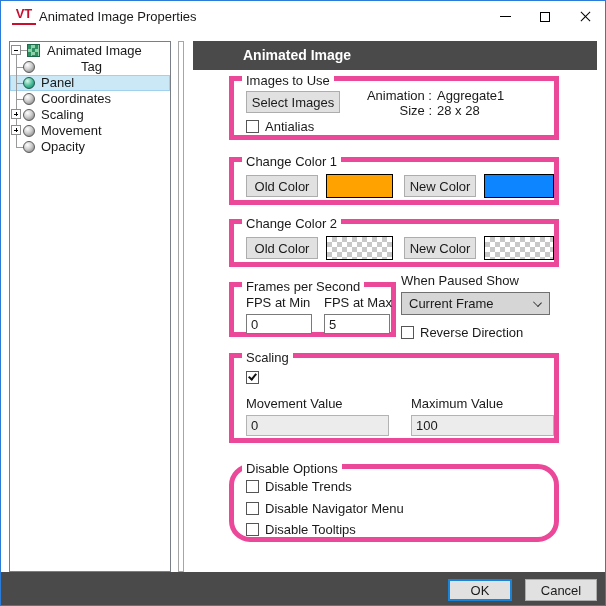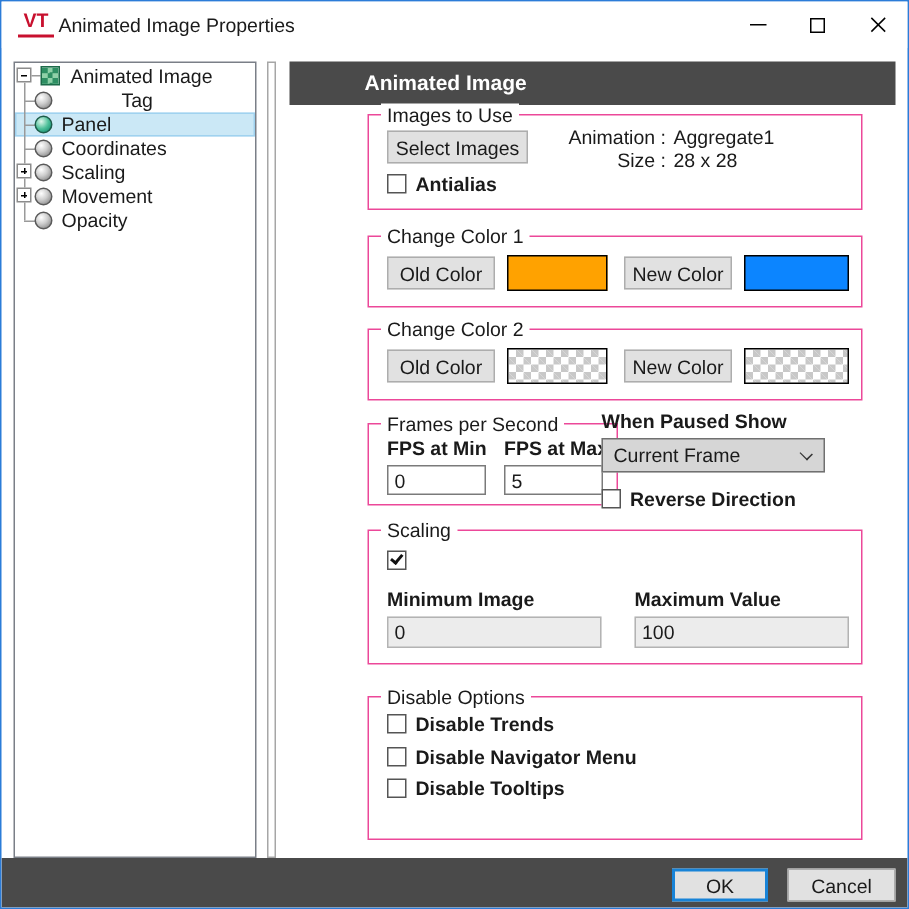--- a/index.html
+++ b/index.html
@@ -35,31 +35,31 @@
   .sphere.green { border-color:#1d5c4a;
     background:radial-gradient(circle at 35% 30%, #dff7ec, #4fc09a 50%, #21997a 80%, #157a60); }
   .tree-label { position:absolute; height:16px; line-height:16px; white-space:nowrap; }
   .tree-selection { position:absolute; left:0; top:33px; width:160px; height:16px; background:#cbe8f6; border:1px solid #a0d2ef; }
 
   
   .splitter { position:absolute; left:177px; top:40px; width:6px; height:531px; border:1px solid #a6a6a6; background:#fff; }
 
   
   .panel-header { position:absolute; left:192px; top:40px; width:404px; height:29px; background:#4a4a4a; color:#fff; font-weight:bold; font-size:14px; line-height:29px; padding-left:50px; }
-  .group { position:absolute; left:228px; width:330px; border:1px solid #ec4899; background:#fff;margin-left:16px; }
+  .group { position:absolute; left:228px; width:330px; border:5px solid #ec4899; background:#fff; }
   .legend { position:absolute; top:-8px; left:8px; background:#fff; padding:0 4px; line-height:15px; white-space:nowrap; }
   .btn { position:absolute; background:#e1e1e1; border:1px solid #adadad; text-align:center; font-size:13px; font-family:inherit; color:#1a1a1a; display:flex; align-items:center; justify-content:center; cursor:default; }
   .swatch { position:absolute; border:1px solid #000; }
   .checker { background-color:#fff;
     background-image:linear-gradient(45deg,#c8c8c8 25%,transparent 25%,transparent 75%,#c8c8c8 75%),
                      linear-gradient(45deg,#c8c8c8 25%,transparent 25%,transparent 75%,#c8c8c8 75%);
     background-size:10px 10px; background-position:0 0,5px 5px; }
   .field { position:absolute; border:1px solid #7a7a7a; background:#fff; font-family:inherit; font-size:13px; color:#1a1a1a; padding:0 4px; }
   .field.disabled { background:#ececec; border-color:#b3b3b3; }
-  .lbl { position:absolute; height:16px; line-height:16px; white-space:nowrap;font-weight:bold; }
+  .lbl { position:absolute; height:16px; line-height:16px; white-space:nowrap; }
   .cb { position:absolute; width:13px; height:13px; border:1px solid #555; background:#fff; }
   .cb .check { display:none; position:absolute; left:2.5px; top:0px; width:5px; height:8px; border-right:2px solid #111; border-bottom:2px solid #111; transform:rotate(40deg); }
   .cb.checked .check { display:block; }
   .info { position:absolute; left:112px; top:7px; width:210px; }
   .info-row { display:flex; height:15px; line-height:15px;align-items:flex-end; }
   .info-label { width:86px; text-align:right; }
   .info-value { padding-left:5px; }
   .combo { position:absolute; left:400px; top:291px; width:149px; height:23px; background:#d6d6d6; border:1px solid #707070; line-height:21px; padding-left:7px; }
   .combo-arrow { position:absolute; right:8px; top:6px; width:7px; height:7px; border-right:1px solid #333; border-bottom:1px solid #333; transform:rotate(45deg) scale(1,.8); }
 
@@ -183,27 +183,27 @@
     <span class="combo-arrow"></span>
   </div>
   <div class="cb" style="left:400px;top:325px;"></div>
   <div class="lbl" style="left:419px;top:324px;">Reverse Direction</div>
 
   <div class="group" style="top:352px;height:90px;">
     <span class="legend">Scaling</span>
     <div class="cb checked" style="left:12px;top:13px;">
         <span class="check"></span>
       </div>
-    <div class="lbl" style="left:12px;top:38px;">Minimum Image</div>
+    <div class="lbl" style="left:12px;top:38px;">Movement Value</div>
     <div class="lbl" style="left:177px;top:38px;">Maximum Value</div>
     <input class="field disabled" style="left: 12px; top: 57px; width: 143px; height: 21px;" value="0">
     <input class="field disabled" style="left: 177px; top: 57px; width: 143px; height: 21px;" value="100">
   </div>
 
-  <div class="group" style="top:463px;height:96px;">
+  <div class="group" style="top:463px;height:78px;border-radius:21px;">
     <span class="legend">Disable Options</span>
     <div class="cb" style="left:12px;top:11px;"></div>
     <div class="lbl" style="left:31px;top:10px;">Disable Trends</div>
     <div class="cb" style="left:12px;top:33px;"></div>
     <div class="lbl" style="left:31px;top:32px;">Disable Navigator Menu</div>
     <div class="cb" style="left:12px;top:54px;"></div>
     <div class="lbl" style="left:31px;top:53px;">Disable Tooltips</div>
   </div>
 
   <div class="footer">

